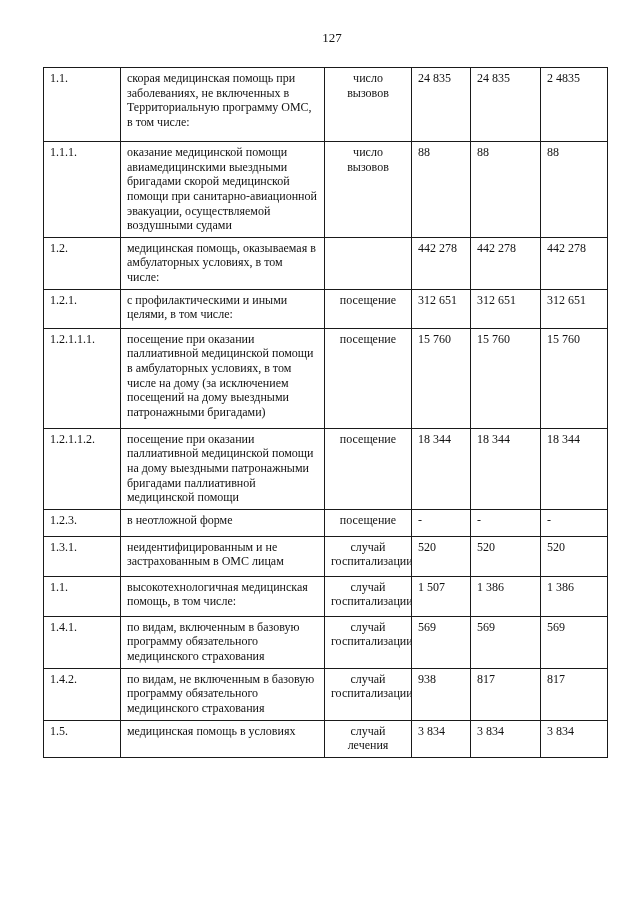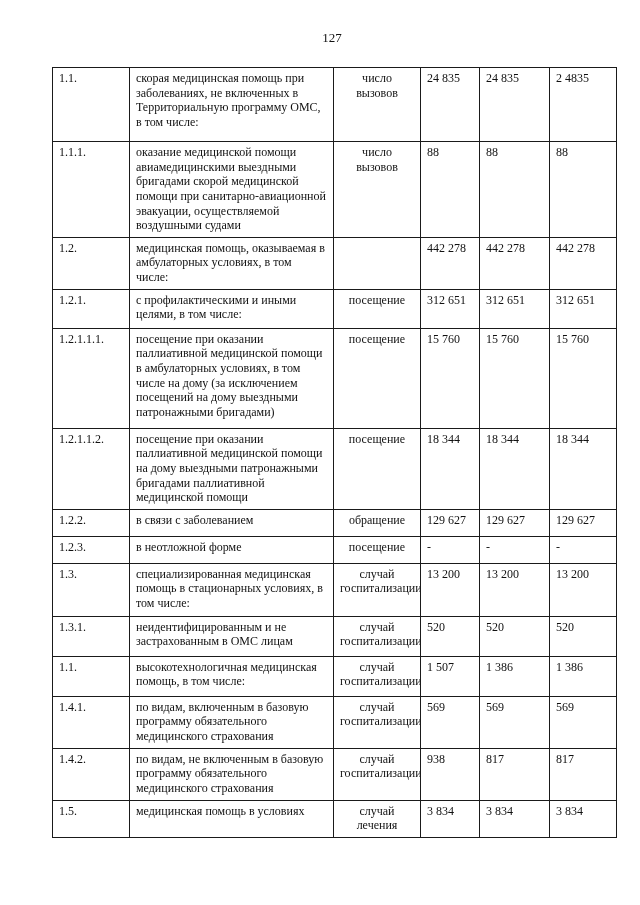--- a/index.html
+++ b/index.html
@@ -20,21 +20,21 @@
     top: 30px;
     left: 12px;
     width: 640px;
     text-align: center;
     font-size: 13px;
     color: #111111;
   }
   table.doc-table {
     position: absolute;
     top: 67px;
-    left: 52px;
+    left: 43px;
     width: 564px;
     border-collapse: collapse;
     table-layout: fixed;
   }
   table.doc-table td {
     border: 1px solid #1a1a1a;
     vertical-align: top;
     padding: 3px 6px 4px 6px;
     box-sizing: border-box;
     font-size: 12px;
@@ -118,42 +118,26 @@
       </tr>
       <tr style="height: 78px;">
         <td class="cell-num">1.2.1.1.2.</td>
         <td class="cell-desc">посещение при оказании паллиативной медицинской помощи на дому выездными патронажными бригадами паллиативной медицинской помощи</td>
         <td class="cell-unit">посещение</td>
         <td class="cell-val">18 344</td>
         <td class="cell-val">18 344</td>
         <td class="cell-val">18 344</td>
       </tr>
       <tr style="height: 27px;">
-        <td class="cell-num">1.2.2.</td>
-        <td class="cell-desc">в связи с заболеванием</td>
-        <td class="cell-unit">обращение</td>
-        <td class="cell-val">129 627</td>
-        <td class="cell-val">129 627</td>
-        <td class="cell-val">129 627</td>
-      </tr>
-      <tr style="height: 27px;">
         <td class="cell-num">1.2.3.</td>
         <td class="cell-desc">в неотложной форме</td>
         <td class="cell-unit">посещение</td>
         <td class="cell-val">-</td>
         <td class="cell-val">-</td>
         <td class="cell-val">-</td>
-      </tr>
-      <tr style="height: 53px;">
-        <td class="cell-num">1.3.</td>
-        <td class="cell-desc">специализированная медицинская помощь в стационарных условиях, в том числе:</td>
-        <td class="cell-unit">случай госпитализации</td>
-        <td class="cell-val">13 200</td>
-        <td class="cell-val">13 200</td>
-        <td class="cell-val">13 200</td>
       </tr>
       <tr style="height: 40px;">
         <td class="cell-num">1.3.1.</td>
         <td class="cell-desc">неидентифицированным и не застрахованным в ОМС лицам</td>
         <td class="cell-unit">случай госпитализации</td>
         <td class="cell-val">520</td>
         <td class="cell-val">520</td>
         <td class="cell-val">520</td>
       </tr>
       <tr style="height: 40px;">

